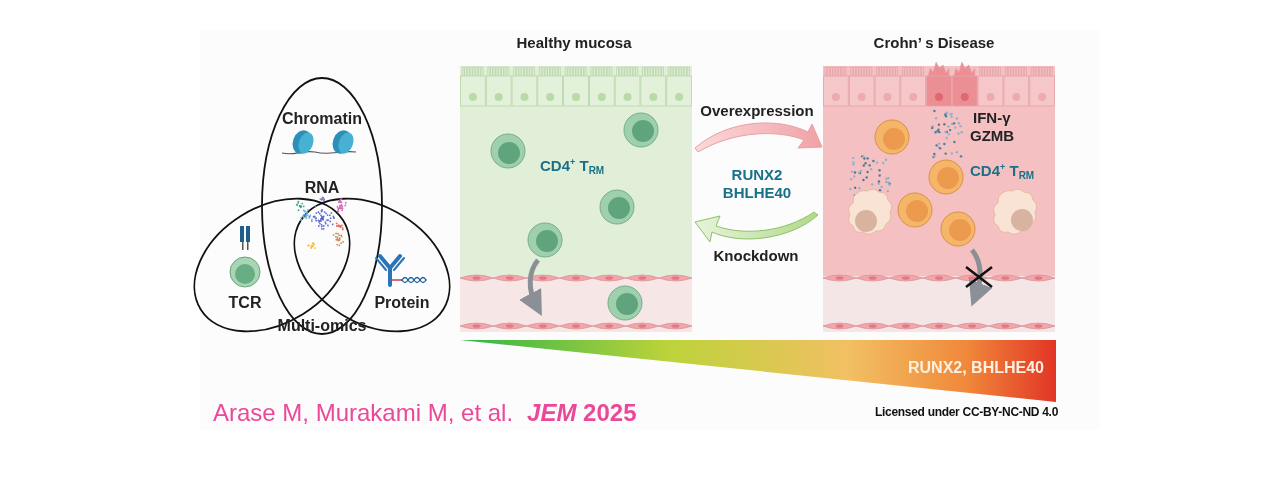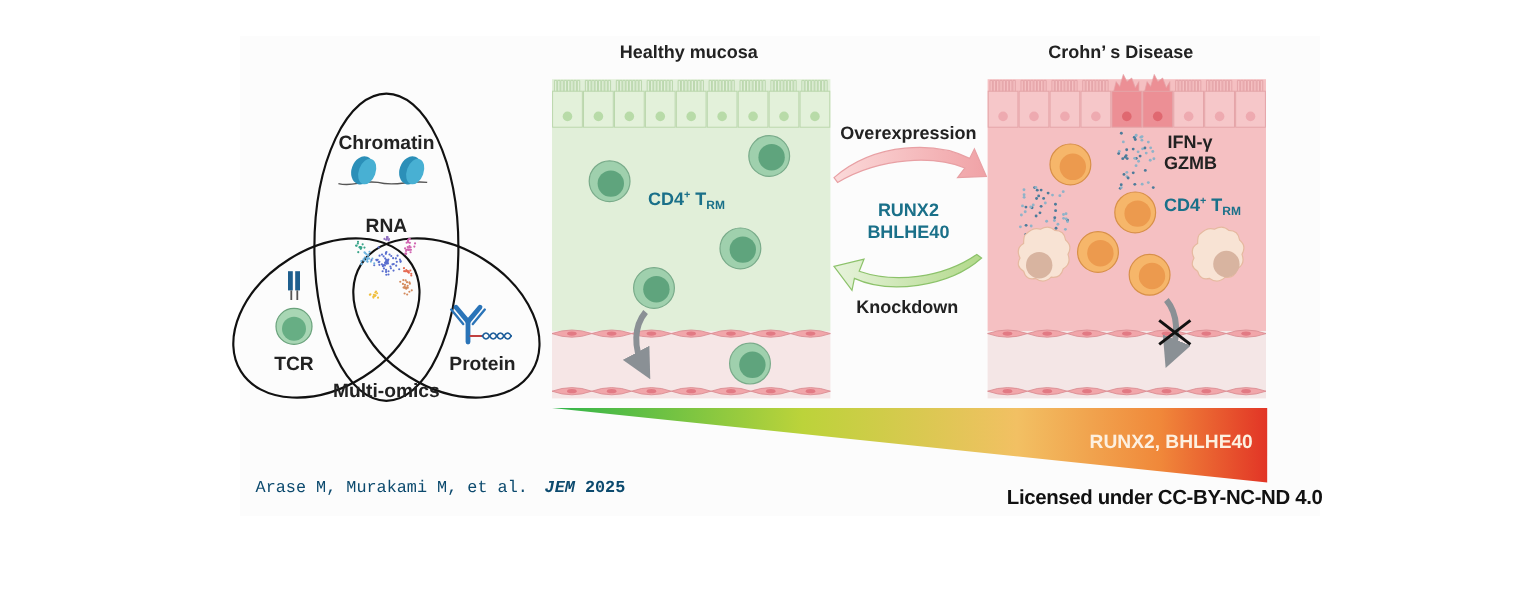--- a/index.html
+++ b/index.html
@@ -1,23 +1,23 @@
 <!DOCTYPE html>
 <html><head>
 <meta charset="utf-8">
 <style>
   html, body { margin:0; padding:0; background:#ffffff; }
   body { width:1280px; height:500px; position:relative; overflow:hidden; font-family:"Liberation Sans", sans-serif; }
   .fig-bg { position:absolute; left:200px; top:30px; width:900px; height:400px; background:#fcfcfc; }
   svg.main { position:absolute; left:0; top:0; width:1280px; height:500px; }
   .t { font-family:"Liberation Sans", sans-serif; font-weight:bold; }
-  .cite { position:absolute; left:213px; top:399px; font-size:14px; color:#0c4a6e; font-family:Liberation Mono, monospace; white-space:nowrap; }
+  .cite { position:absolute; left:213px; top:399px; font-size:24px; color:#ec4899; font-family:Liberation Sans, sans-serif; white-space:nowrap; }
   .cite .journal { font-weight:bold; margin-left:14px; }
   .cite .journal i { font-style:italic; }
-  .license { position:absolute; left:810px; top:405px; font-size:17px; font-weight:bold; color:#111; font-family:"Liberation Sans", sans-serif; letter-spacing:-0.3px; white-space:nowrap;padding-left:29px; }
+  .license { position:absolute; left:846px; top:405px; font-size:12px; font-weight:bold; color:#111; font-family:"Liberation Sans", sans-serif; letter-spacing:-0.3px; white-space:nowrap;padding-left:29px; }
 </style>
 </head>
 <body>
 
 <div class="fig-bg"></div>
 
 <svg class="main" viewBox="0 0 1280 500" xmlns="http://www.w3.org/2000/svg">
   <defs>
     <linearGradient id="gradBar" x1="0" x2="1" y1="0" y2="0">
       <stop offset="0" stop-color="#2fb44a"></stop>

